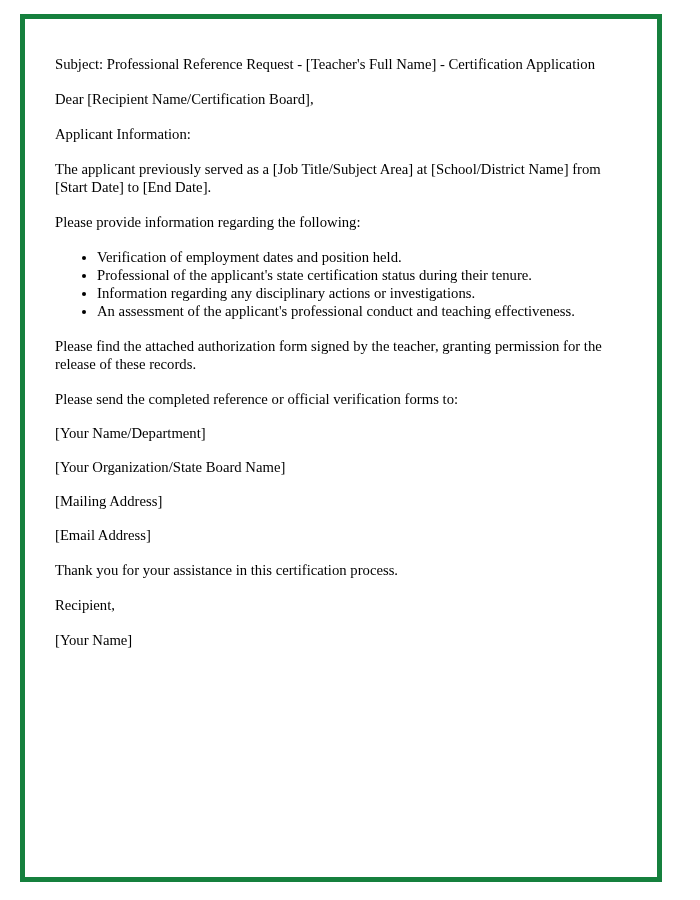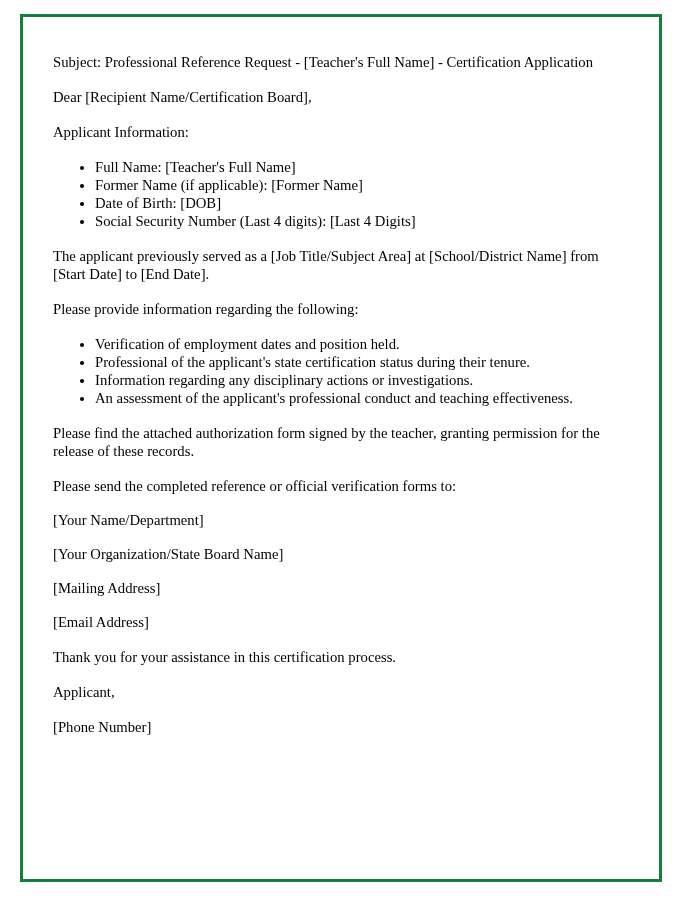--- a/index.html
+++ b/index.html
@@ -9,21 +9,21 @@
     background: #ffffff;
     font-family: "Liberation Serif", "DejaVu Serif", serif;
     color: #000000;
   }
   .document-frame {
     position: absolute;
     left: 20px;
     top: 14px;
     width: 642px;
     height: 868px;
-    border: 3px solid #15803d;
+    border: 5px solid #15803d;
     background: #ffffff;
     padding: 36px 30px 30px 30px;
     overflow: hidden;
   }
   .doc-text {
     font-size: 14.7px;
     line-height: 18px;
   }
   .para {
     margin-bottom: 17px;
@@ -46,26 +46,20 @@
 
 <div class="document-frame doc-text">
 
   <p class="para">Subject: Professional Reference Request - [Teacher's Full Name] - Certification Application</p>
 
   <p class="para">Dear [Recipient Name/Certification Board],</p>
 
 
   <p class="para">Applicant Information:</p>
 
-  <ul class="doc-list">
-    <li>Full Name: [Teacher's Full Name]</li>
-    <li>Former Name (if applicable): [Former Name]</li>
-    <li>Date of Birth: [DOB]</li>
-    <li>Social Security Number (Last 4 digits): [Last 4 Digits]</li>
-  </ul>
 
   <p class="para">The applicant previously served as a [Job Title/Subject Area] at [School/District Name] from [Start Date] to [End Date].</p>
 
   <p class="para">Please provide information regarding the following:</p>
 
   <ul class="doc-list">
     <li>Verification of employment dates and position held.</li>
     <li>Professional of the applicant's state certification status during their tenure.</li>
     <li>Information regarding any disciplinary actions or investigations.</li>
     <li>An assessment of the applicant's professional conduct and teaching effectiveness.</li>
@@ -76,19 +70,19 @@
   <div class="line-block para">
     <p>Please send the completed reference or official verification forms to:</p>
     <p>[Your Name/Department]</p>
     <p>[Your Organization/State Board Name]</p>
     <p>[Mailing Address]</p>
     <p>[Email Address]</p>
   </div>
 
   <p class="para">Thank you for your assistance in this certification process.</p>
 
-  <p class="para">Applicant,</p>
+  <p class="para">Recipient,</p>
 
   <div class="line-block">
-    <p>[Phone Number]</p>
+    <p>[Your Name]</p>
   </div>
 
 </div>
 
 </body></html>

